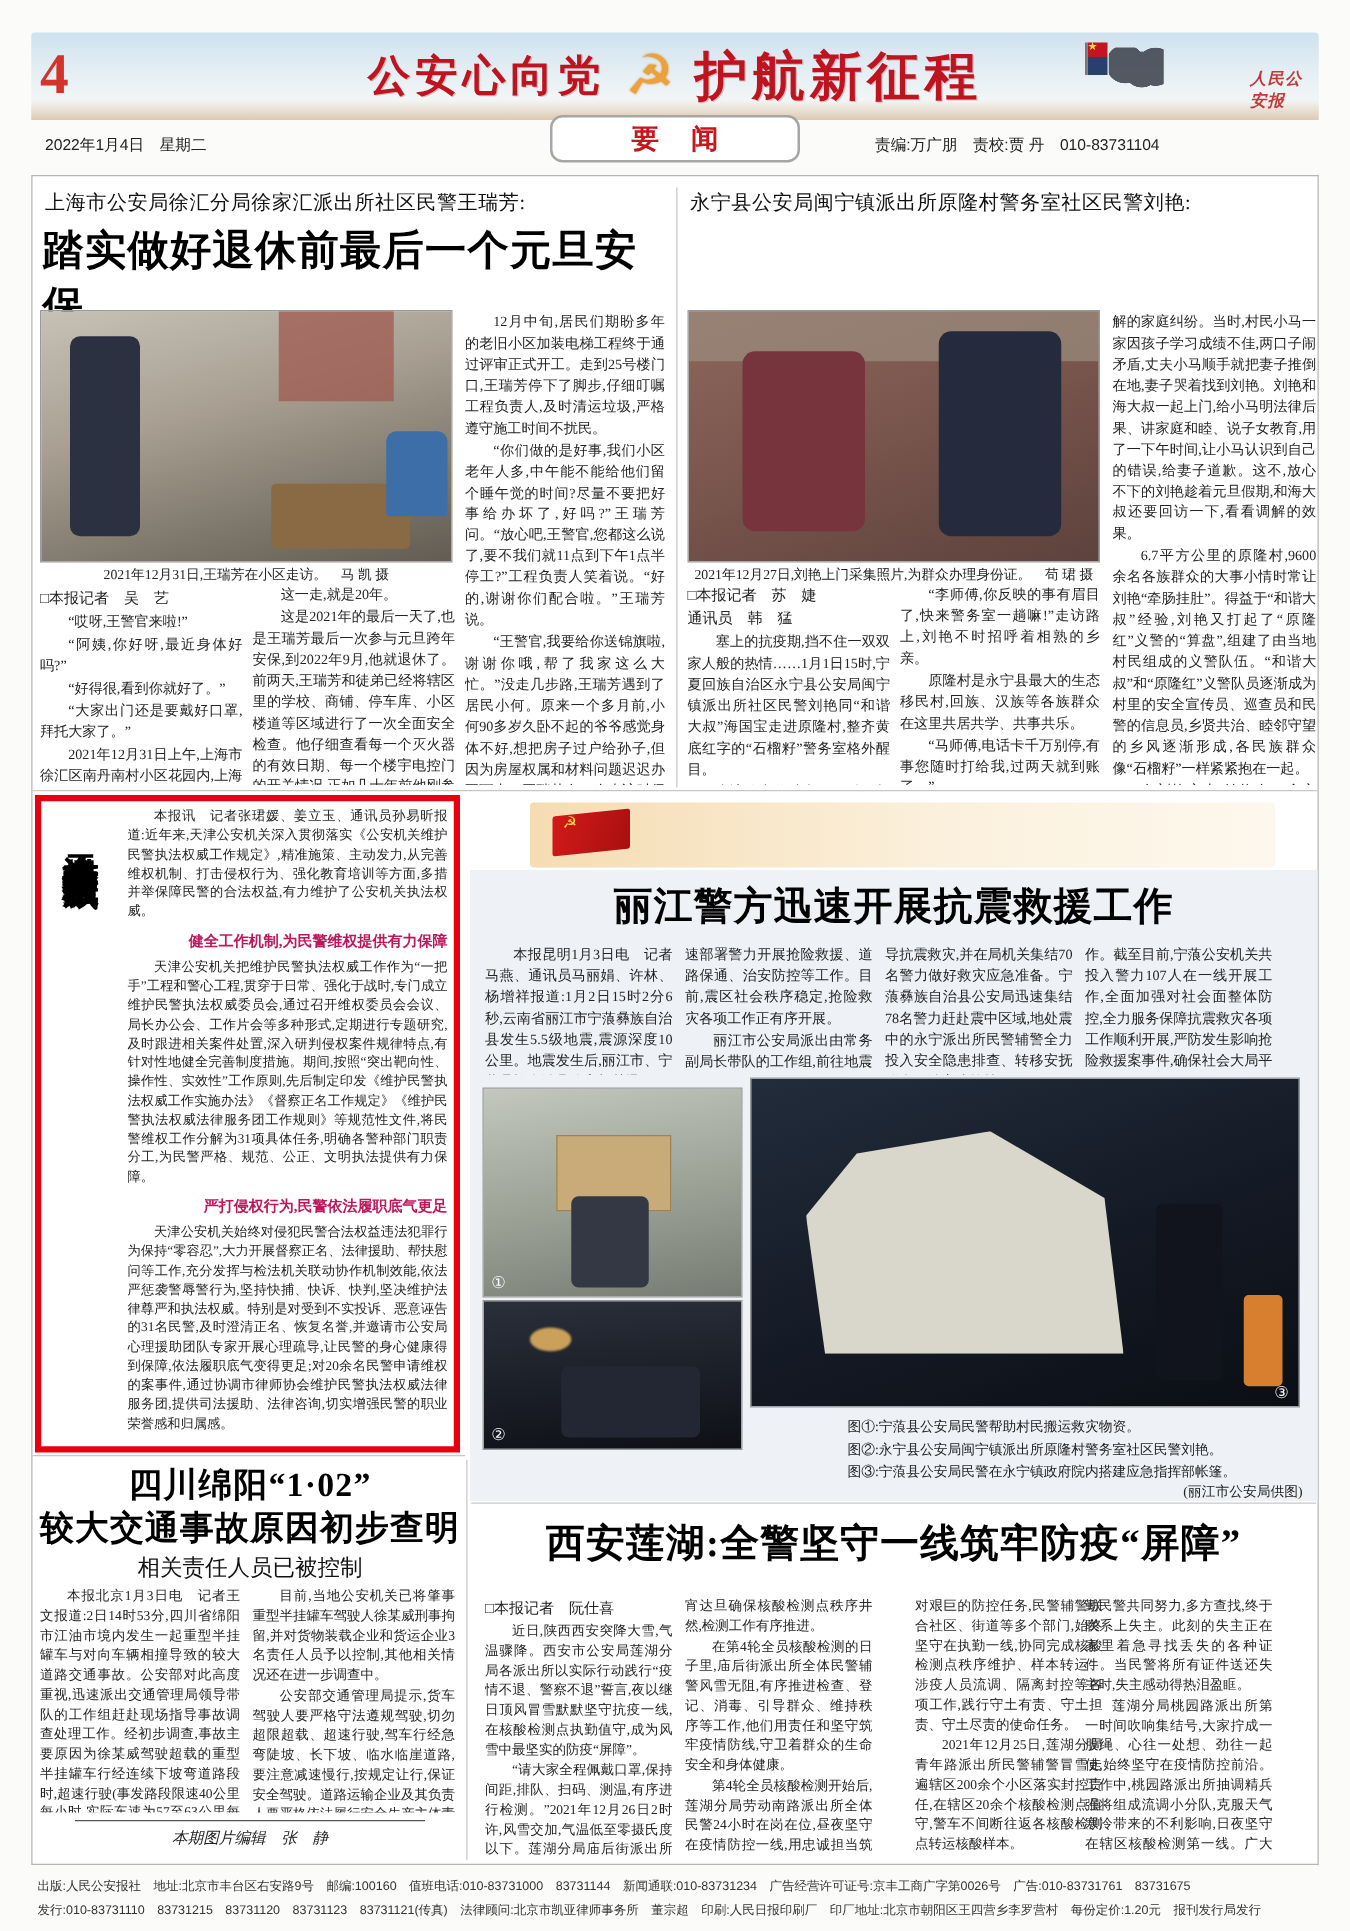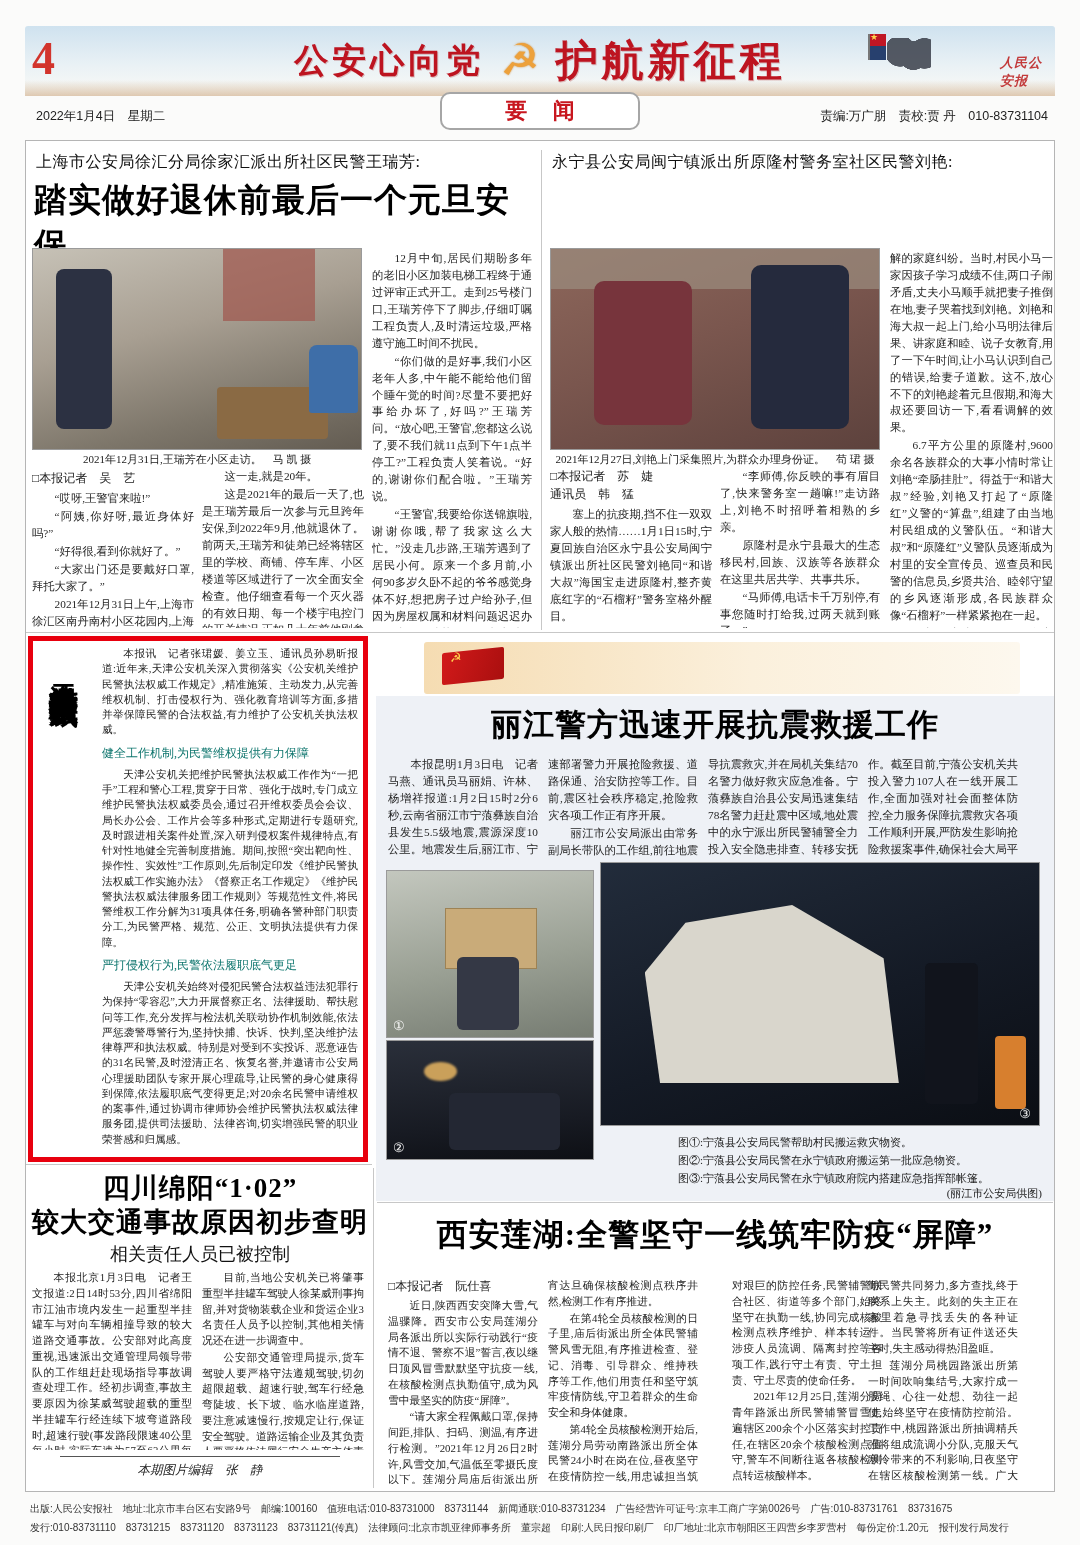--- a/index.html
+++ b/index.html
@@ -11,21 +11,21 @@
   .flush-first .para:first-child{text-indent:0;}
   .bt{font-size:11.3px;line-height:1.5;color:#242424;overflow:hidden;}
   .bt-sm{font-size:10.8px;line-height:1.46;color:#242424;overflow:hidden;}
   .kicker{font-size:16px;color:#111;letter-spacing:.5px;white-space:nowrap;}
   .head1{font-weight:900;color:#000;letter-spacing:1px;}
   .caption{font-size:11px;color:#222;text-align:center;}
   .byline{font-size:12px;color:#222;}
   .vline{border-left:1px solid #c7c7c7;width:0;}
   .hline{border-top:1px solid #c7c7c7;height:0;}
   .photo{overflow:hidden;border:1px solid #9a9a9a;box-sizing:border-box;}
-  .subhead{font-size:12px;font-weight:normal;text-align:left;margin:7px 0 5px;color:#0f766e;}
+  .subhead{font-size:12px;font-weight:bold;text-align:right;margin:7px 0 5px;color:#be185d;}
   .plabel{position:absolute;color:#fff;font-size:13px;opacity:.95;font-family:"Liberation Sans",sans-serif;}
   .tabbox{display:flex;align-items:center;justify-content:center;background:#fff;
           border:2px solid #a6a6a6;border-radius:10px;box-sizing:border-box;}
 </style>
 </head>
 <body>
 
 <div class="page">
 
   <div class="abs" style="left:25px;top:26px;width:1030px;height:70px;background:linear-gradient(180deg,#cfe2ef 0%,#e9f1f5 55%,#fbfaf6 100%);border-radius:3px;">
@@ -41,21 +41,21 @@
     <span class="abs" style="left:975px;top:28px;font-size:13px;font-style:italic;font-weight:bold;color:#c23a3a;letter-spacing:1px;">人民公安报</span>
   </div>
 
   <div class="abs" style="left:32px;top:36px;font-size:46px;font-weight:bold;color:#d2342c;line-height:1;">4</div>
 
   <div class="abs tabbox" style="left:440px;top:92px;width:200px;height:38px;z-index:3;">
     <span style="color:#c8161e;font-size:22px;font-weight:900;letter-spacing:10px;padding-left:10px;">要 闻</span>
   </div>
 
   <div class="abs sans" style="left:36px;top:108px;font-size:12.5px;color:#222;">2022年1月4日　星期二</div>
-  <div class="abs sans" style="left:700px;top:108px;width:348px;text-align:right;font-size:12.5px;color:#222;">责编:万广朋　责校:贾 丹　010-83731104</div>
+  <div class="abs sans" style="left:700px;top:108px;width:348px;font-size:12.5px;color:#222;">责编:万广朋　责校:贾 丹　010-83731104</div>
 
   <div class="abs" style="left:25px;top:140px;width:1030px;height:1352px;border:1px solid #b5b5b5;background:#fff;box-sizing:border-box;"></div>
 
   <div class="abs kicker" style="left:36px;top:152px;">上海市公安局徐汇分局徐家汇派出所社区民警王瑞芳:</div>
   <div class="abs head1" style="left:34px;top:178px;width:502px;font-size:33px;">踏实做好退休前最后一个元旦安保</div>
 
   <div class="abs photo" style="left:32px;top:248px;width:330px;height:202px;background:linear-gradient(165deg,#c6c1b6 0%,#a89f92 40%,#7d766a 75%,#635c52 100%);">
     <div class="abs" style="right:14%;top:0;width:28%;height:36%;background:#a05a50;opacity:.75;"></div>
     <div class="abs" style="left:7%;top:10%;width:17%;height:80%;background:#2c3142;border-radius:8px;"></div>
     <div class="abs" style="right:10%;bottom:5%;width:34%;height:26%;background:#8a6a44;border-radius:4px;"></div>
@@ -157,21 +157,21 @@
   </div>
   <div class="abs photo" style="left:600px;top:862px;width:440px;height:264px;background:linear-gradient(160deg,#222c3b 0%,#141a25 55%,#0b0e14 100%);z-index:2;">
     <div class="abs" style="left:10%;top:16%;width:58%;height:68%;background:#d9d6cc;clip-path:polygon(6% 100%,0 38%,16% 10%,58% 0,94% 30%,100% 100%);"></div>
     <div class="abs" style="right:14%;bottom:8%;width:12%;height:54%;background:#11141c;border-radius:5px;"></div>
     <div class="abs" style="right:3%;bottom:6%;width:7%;height:28%;background:#d77f2e;border-radius:4px;"></div>
     <span class="plabel" style="right:8px;bottom:4px;">③</span>
   </div>
 
   <div class="abs" style="left:656px;top:1134px;width:386px;font-size:11px;line-height:1.55;color:#222;z-index:2;">
       <p class="para">图①:宁蒗县公安局民警帮助村民搬运救灾物资。</p>
-      <p class="para">图②:宁蒗县公安局民警在永宁镇政府搬运第一批应急物资。</p>
+      <p class="para">图②:永宁县公安局闽宁镇派出所原隆村警务室社区民警刘艳。</p>
       <p class="para">图③:宁蒗县公安局民警在永宁镇政府院内搭建应急指挥部帐篷。</p>
     </div>
   <div class="abs" style="left:656px;top:1186px;width:386px;text-align:right;font-size:11px;color:#222;z-index:2;">(丽江市公安局供图)</div>
 
   <div class="abs hline" style="left:26px;top:1164px;width:346px;"></div>
   <div class="abs head1" style="left:30px;top:1170px;width:340px;font-size:27px;text-align:center;">四川绵阳“1·02”</div>
   <div class="abs head1" style="left:30px;top:1204px;width:340px;font-size:27px;text-align:center;">较大交通事故原因初步查明</div>
   <div class="abs" style="left:30px;top:1242px;width:340px;font-size:18px;text-align:center;color:#111;">相关责任人员已被控制</div>
   <div class="abs bt-sm" style="left:32px;top:1270px;width:160px;height:180px;">
       <p class="para">本报北京1月3日电　记者王文报道:2日14时53分,四川省绵阳市江油市境内发生一起重型半挂罐车与对向车辆相撞导致的较大道路交通事故。公安部对此高度重视,迅速派出交通管理局领导带队的工作组赶赴现场指导事故调查处理工作。经初步调查,事故主要原因为徐某威驾驶超载的重型半挂罐车行经连续下坡弯道路段时,超速行驶(事发路段限速40公里每小时,实际车速为57至63公里每小时),加之标注充装介质为水泥的罐体实际充装粉煤灰、车体重心偏高偏后,导致重型半挂罐车向左侧翻,并与对向行驶的大客车发生碰撞、挤压,侧翻着地后又与对向驶来的面包车、小客车发生剐碰。</p>

